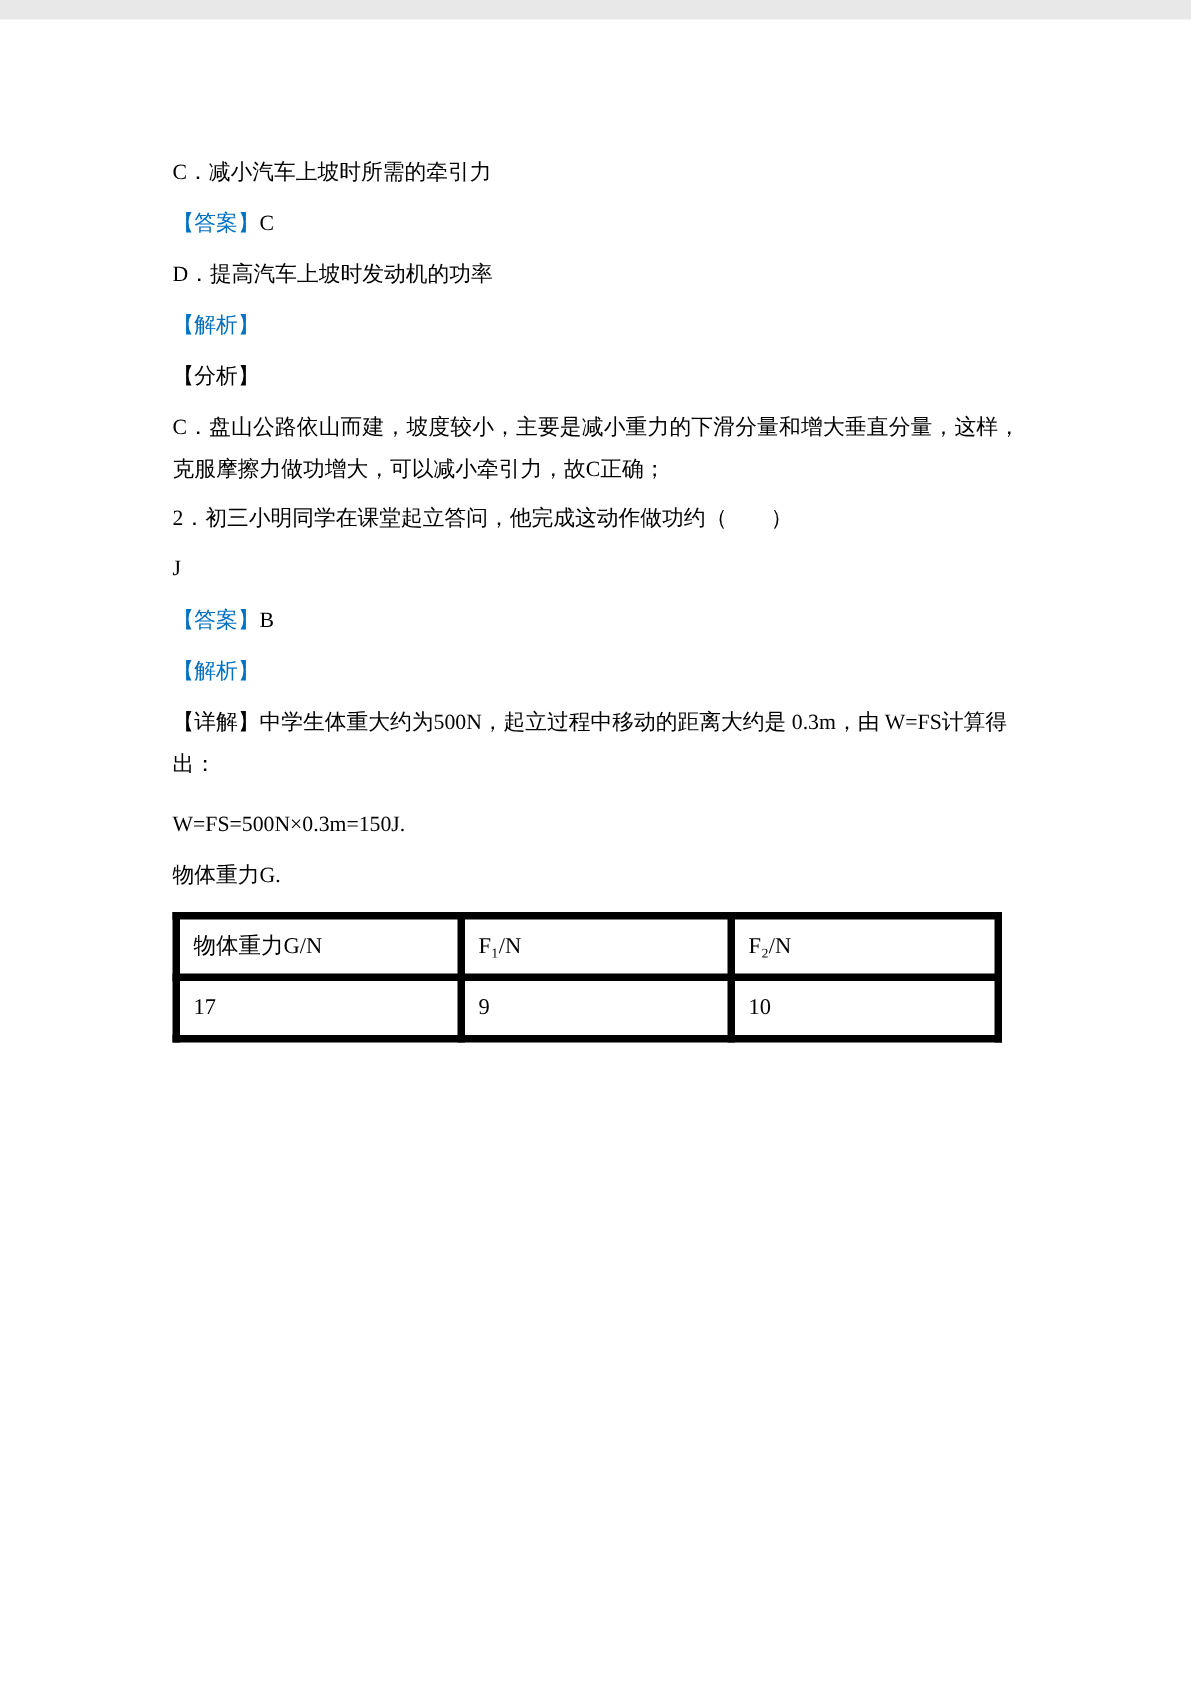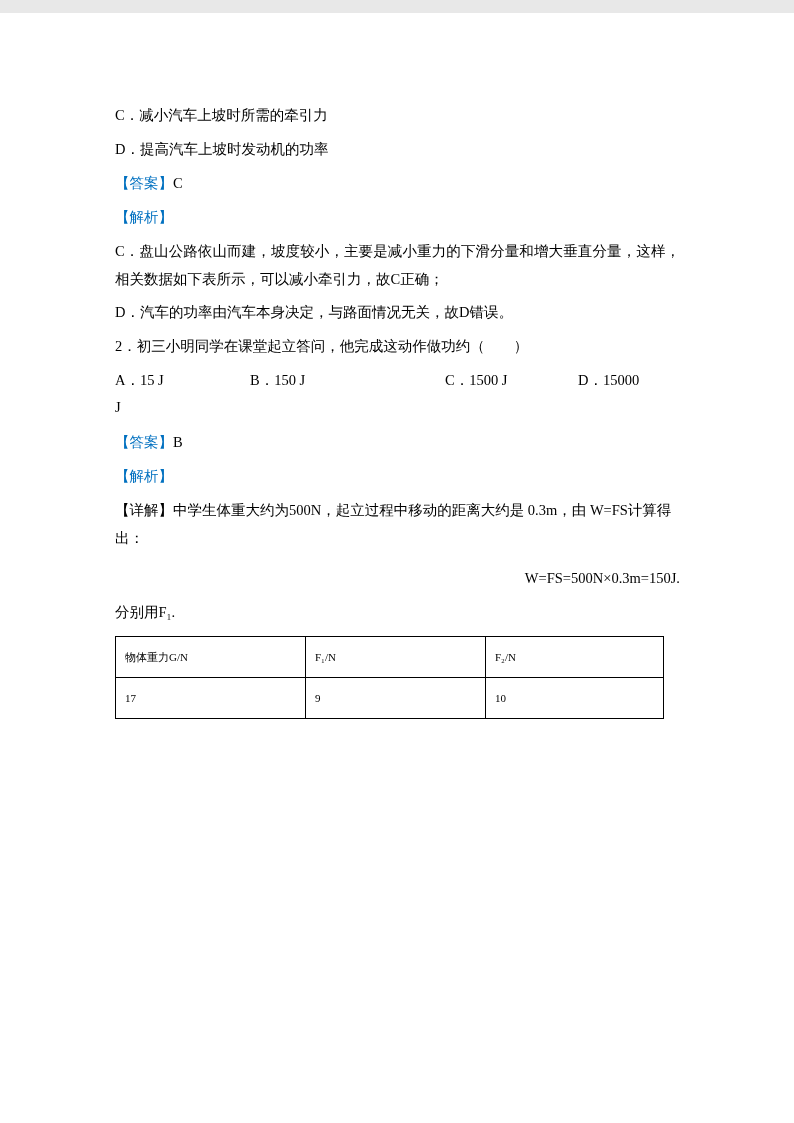--- a/index.html
+++ b/index.html
@@ -19,74 +19,68 @@
   p { margin: 0 0 5px 0; line-height: 28px; text-align: justify; }
   .label-line { text-align: left; margin-bottom: 6px; }
   .blue { color: var(--accent, #0070C0); }
   .opt-row {
     display: grid;
     grid-template-columns: 135px 195px 133px 1fr;
     line-height: 28px;
     margin-bottom: 0;
   }
   .opt-wrap { line-height: 26px; margin-bottom: 8px; text-align: left; }
-  .formula { text-align: right; margin: 12px 0 6px 0; }
+  .formula { text-align: left; margin: 12px 0 6px 0; }
   .conclusion { text-align: left; }
   table.data-table {
     border-collapse: collapse;
     margin-top: 10px;
     width: 548px;
     table-layout: fixed;
   }
   table.data-table td {
-    border: 1px solid #000000;
+    border: 5px solid #000000;
     height: 41px;
     padding: 0 9px;
     vertical-align: middle;
     text-align: left;
-    font-size: 11px;
+    font-size: 15px;
     line-height: 20px;
   }
 </style>
 </head>
 <body>
 
 <div class="page">
   <div class="content">
 
     <p class="label-line">C．减小汽车上坡时所需的牵引力</p>
+    <p class="label-line"><span class="blue">【答案】</span><span>C</span></p>
+
     <p class="label-line">D．提高汽车上坡时发动机的功率</p>
-
-    <p class="label-line"><span class="blue">【答案】</span><span>C</span></p>
 
     <p class="label-line"><span class="blue">【解析】</span></p>
 
+    <p class="label-line"><span>【分析】</span></p>
 
-    <p>C．盘山公路依山而建，坡度较小，主要是减小重力的下滑分量和增大垂直分量，这样，相关数据如下表所示，可以减小牵引力，故C正确；</p>
-    <p class="label-line">D．汽车的功率由汽车本身决定，与路面情况无关，故D错误。</p>
+    <p>C．盘山公路依山而建，坡度较小，主要是减小重力的下滑分量和增大垂直分量，这样，克服摩擦力做功增大，可以减小牵引力，故C正确；</p>
 
     <p class="label-line">2．初三小明同学在课堂起立答问，他完成这动作做功约（　　）</p>
 
-    <div class="opt-row">
-      <span>A．15 J</span>
-      <span>B．150 J</span>
-      <span>C．1500 J</span>
-      <span>D．15000</span>
-    </div>
     <p class="opt-wrap">J</p>
 
     <p class="label-line"><span class="blue">【答案】</span><span>B</span></p>
 
     <p class="label-line"><span class="blue">【解析】</span></p>
 
     <p class="label-line">【详解】中学生体重大约为500N，起立过程中移动的距离大约是 0.3m，由 W=FS计算得出：</p>
 
     <p class="formula">W=FS=500N×0.3m=150J.</p>
 
-    <p class="label-line conclusion">分别用F₁.</p>
+    <p class="label-line conclusion">物体重力G.</p>
 
 
     <table class="data-table">
       <colgroup>
         <col style="width:190px">
         <col style="width:180px">
         <col style="width:178px">
       </colgroup>
       <tbody>
         <tr>

